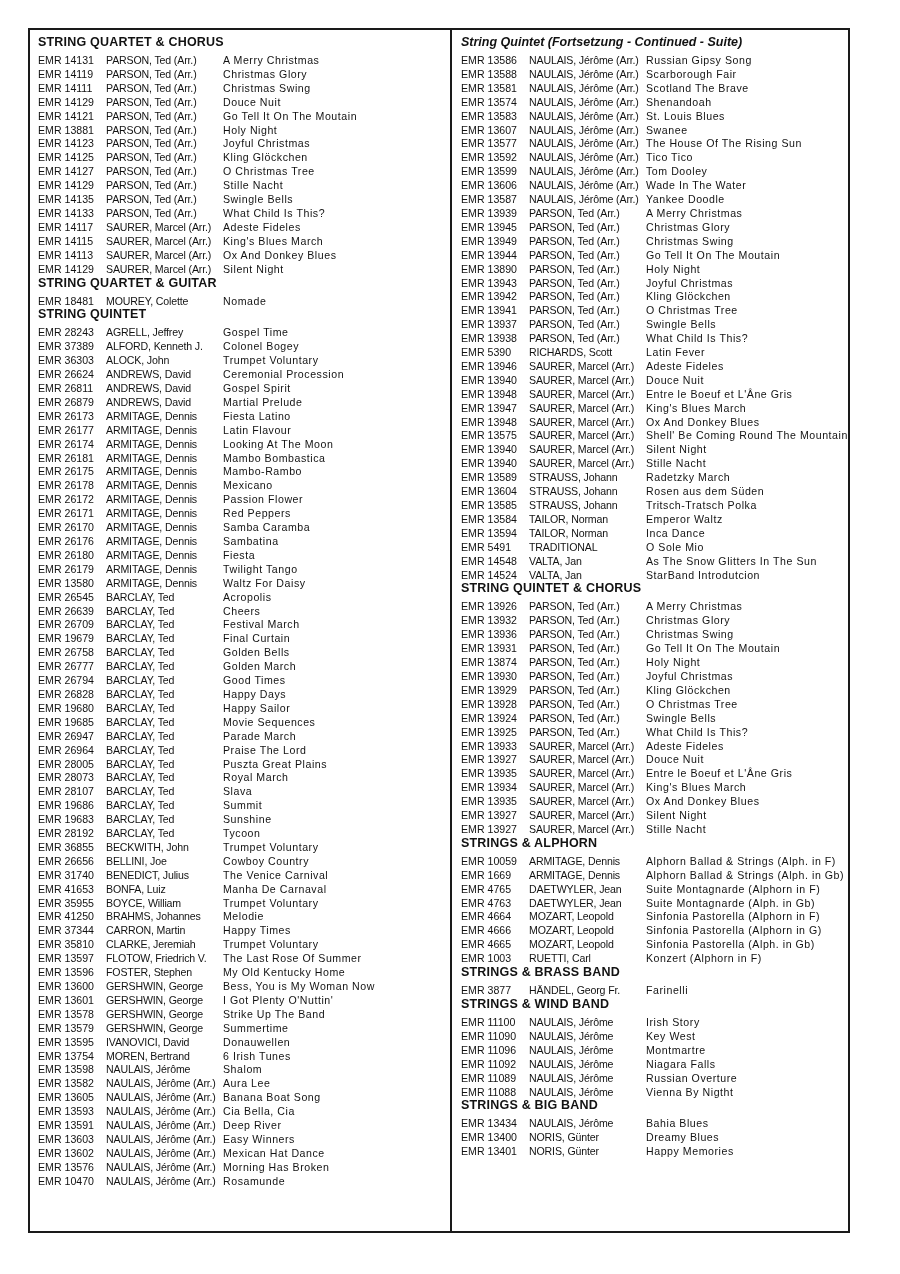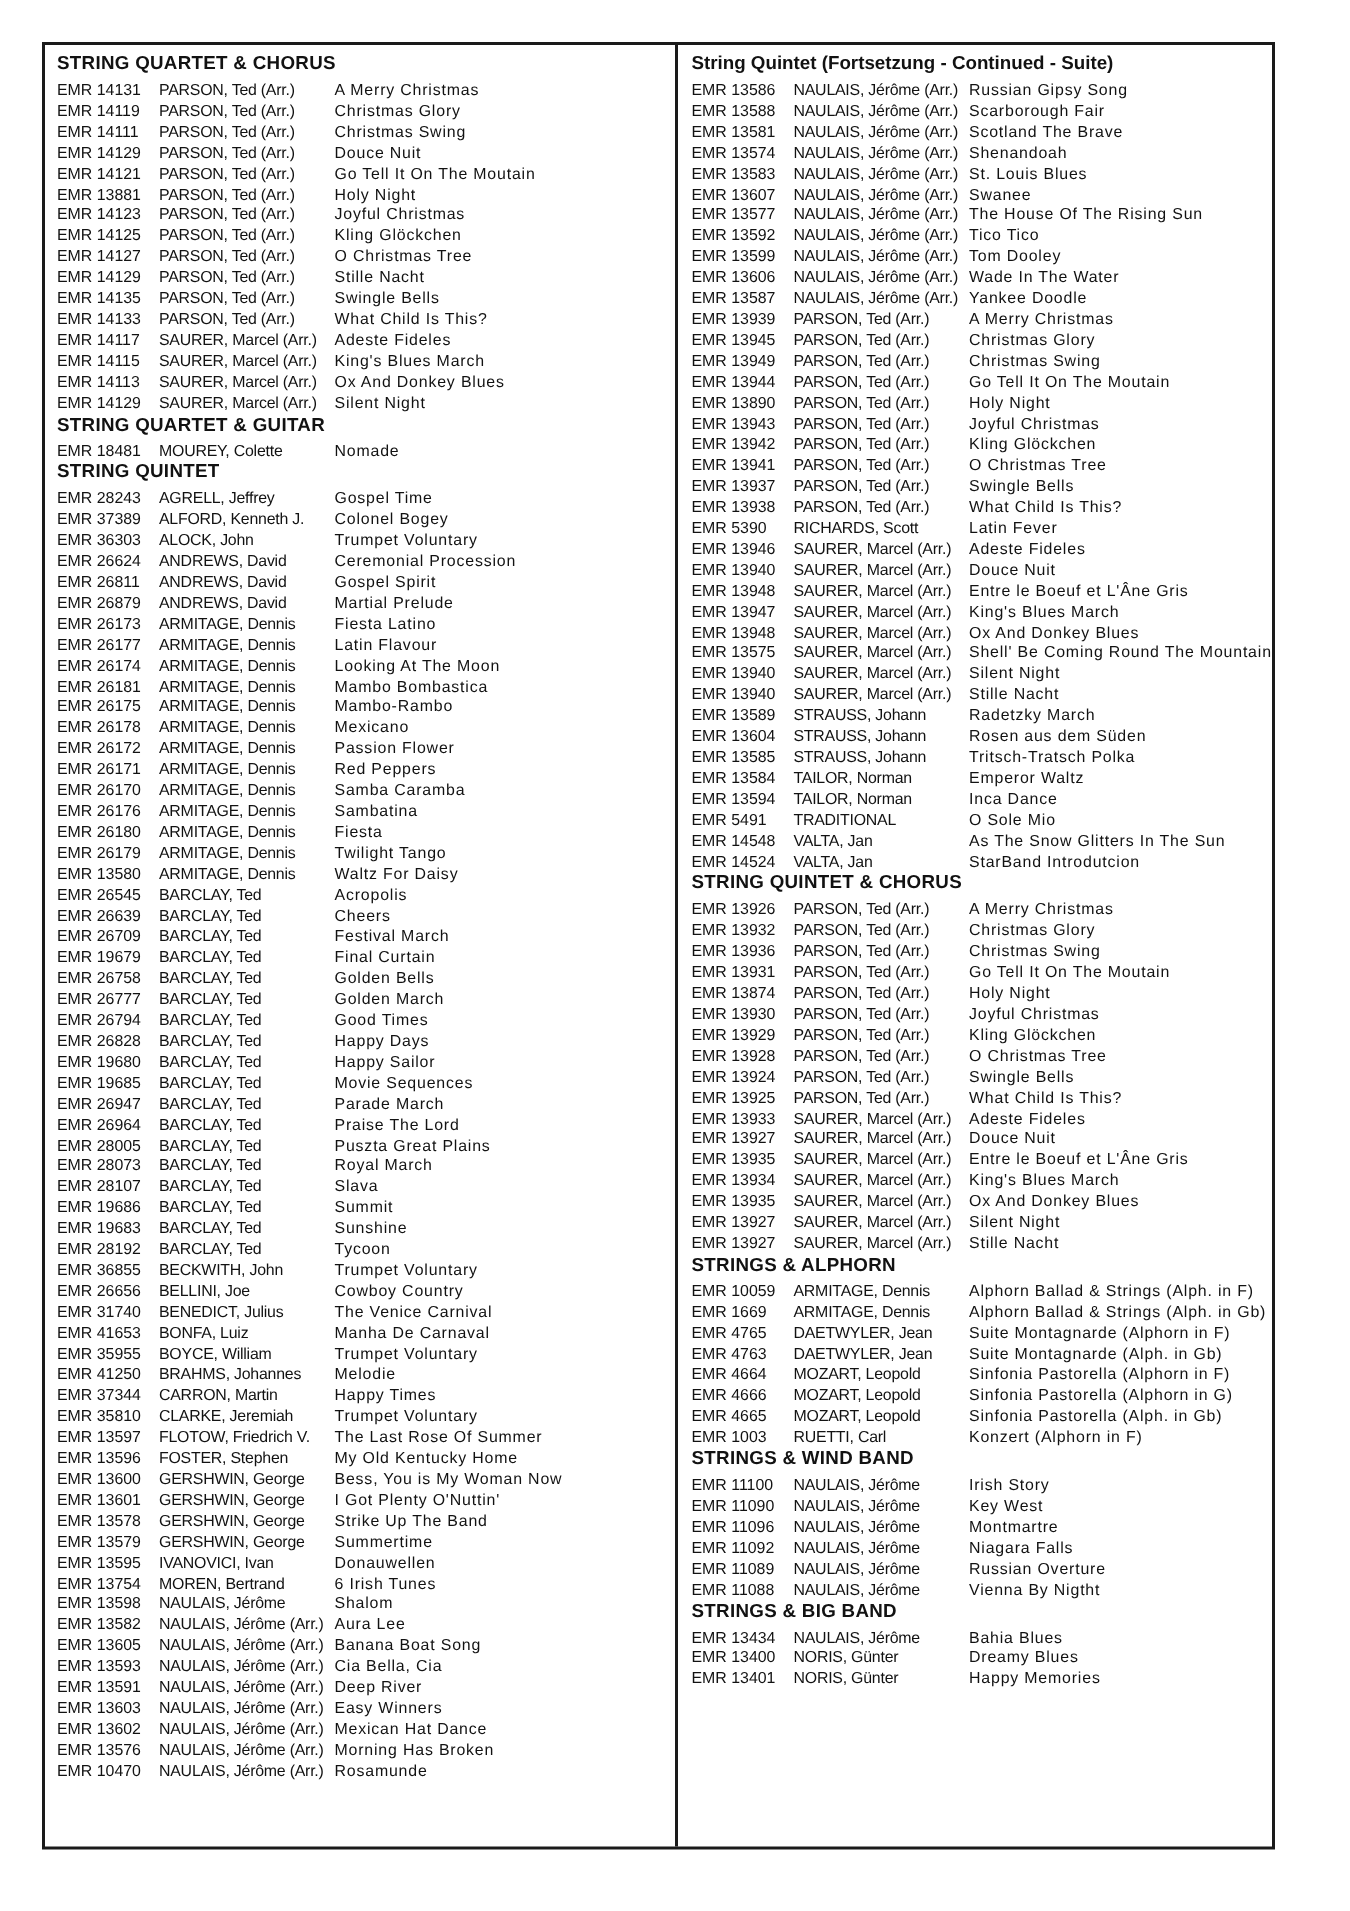--- a/index.html
+++ b/index.html
@@ -42,21 +42,21 @@
   .section { margin: 0; }
   .section + .section { margin-top: 0; }
   .section-title {
     font-size: 12.5px;
     font-weight: bold;
     line-height: 13px;
     letter-spacing: 0.2px;
     margin: 0 0 5px 0;
     white-space: nowrap;
   }
-  .section-title.italic { letter-spacing: 0px; }
+  .section-title.italic { font-style: italic; letter-spacing: 0px; }
   .row {
     display: flex;
     font-size: 10.6px;
     line-height: 13.9px;
     white-space: nowrap;
   }
   .ref {
     width: 68px;
     flex: 0 0 68px;
   }
@@ -418,21 +418,21 @@
           <span class="composer">GERSHWIN, George</span>
           <span class="title">Strike Up The Band</span>
         </div>
         <div class="row">
           <span class="ref">EMR 13579</span>
           <span class="composer">GERSHWIN, George</span>
           <span class="title">Summertime</span>
         </div>
         <div class="row">
           <span class="ref">EMR 13595</span>
-          <span class="composer">IVANOVICI, Ivan</span>
+          <span class="composer">IVANOVICI, David</span>
           <span class="title">Donauwellen</span>
         </div>
         <div class="row">
           <span class="ref">EMR 13754</span>
           <span class="composer">MOREN, Bertrand</span>
           <span class="title">6 Irish Tunes</span>
         </div>
         <div class="row">
           <span class="ref">EMR 13598</span>
           <span class="composer">NAULAIS, Jérôme</span>
@@ -799,20 +799,28 @@
           <span class="composer">MOZART, Leopold</span>
           <span class="title">Sinfonia Pastorella (Alph. in Gb)</span>
         </div>
         <div class="row">
           <span class="ref">EMR 1003</span>
           <span class="composer">RUETTI, Carl</span>
           <span class="title">Konzert (Alphorn in F)</span>
         </div>
       </div>
       <div class="section">
+        <div class="section-title">STRINGS &amp; BRASS BAND</div>
+        <div class="row">
+          <span class="ref">EMR 3877</span>
+          <span class="composer">HÄNDEL, Georg Fr.</span>
+          <span class="title">Farinelli</span>
+        </div>
+      </div>
+      <div class="section">
         <div class="section-title">STRINGS &amp; WIND BAND</div>
         <div class="row">
           <span class="ref">EMR 11100</span>
           <span class="composer">NAULAIS, Jérôme</span>
           <span class="title">Irish Story</span>
         </div>
         <div class="row">
           <span class="ref">EMR 11090</span>
           <span class="composer">NAULAIS, Jérôme</span>
           <span class="title">Key West</span>

